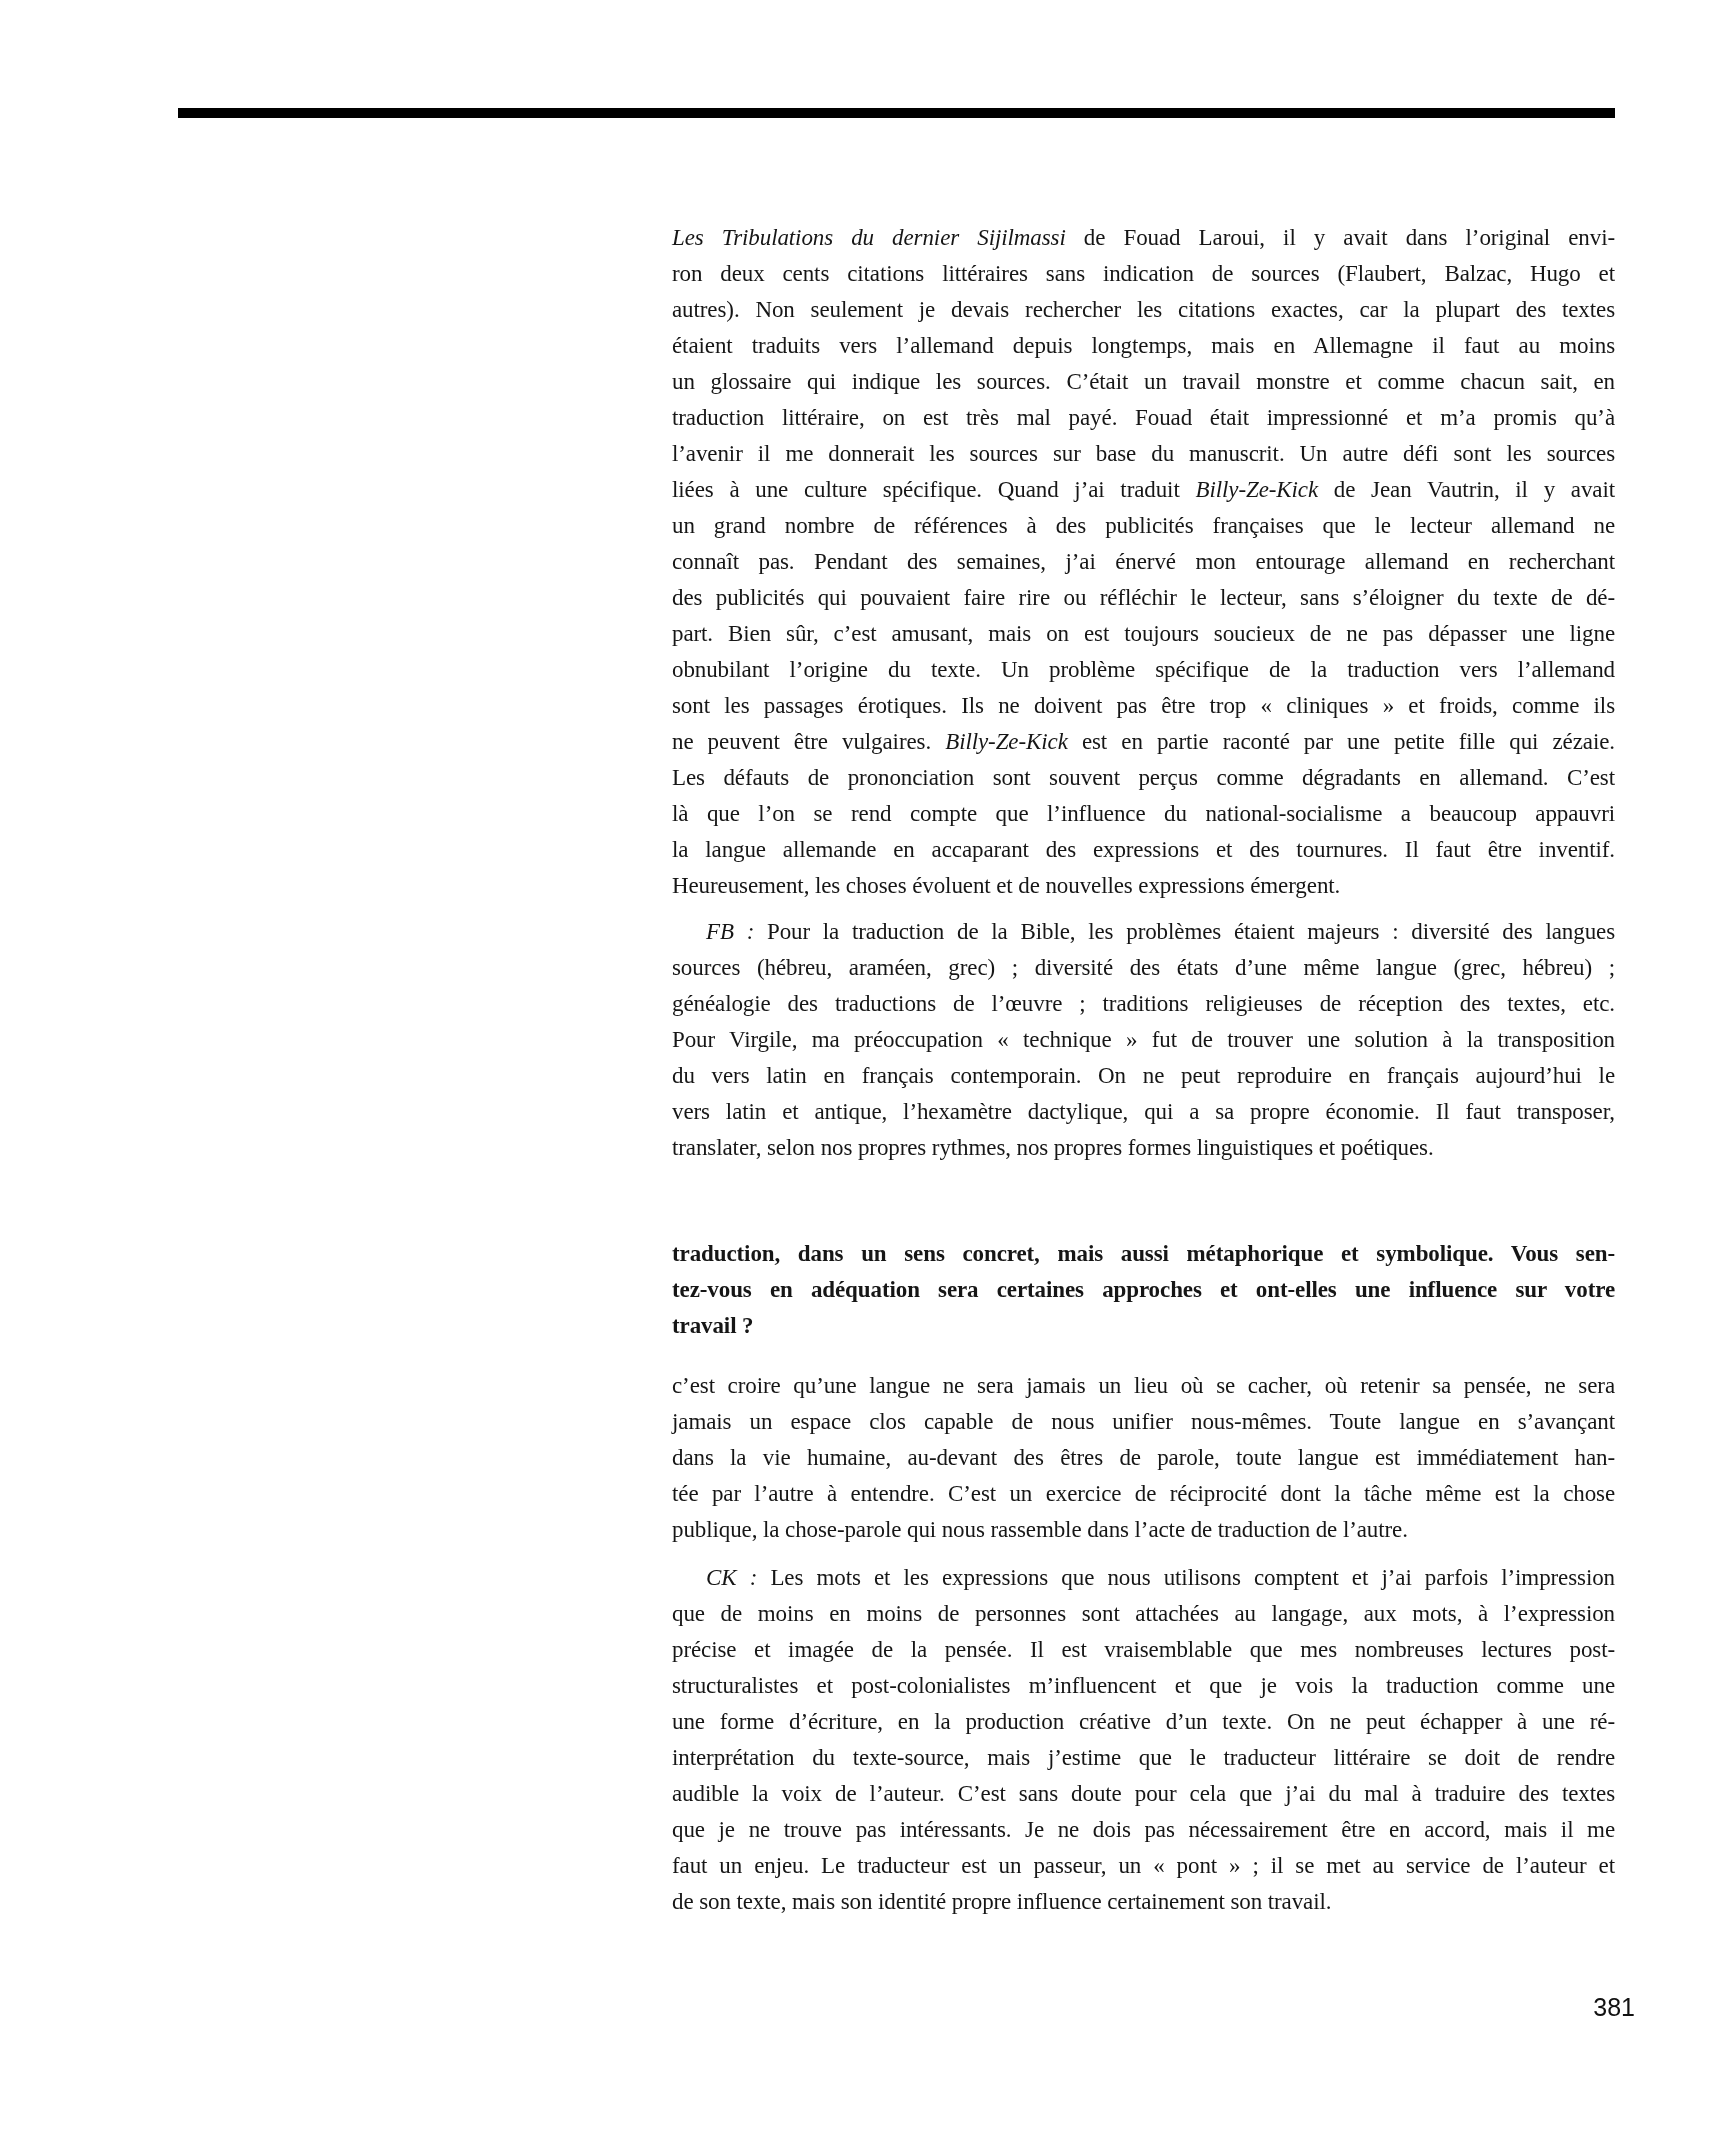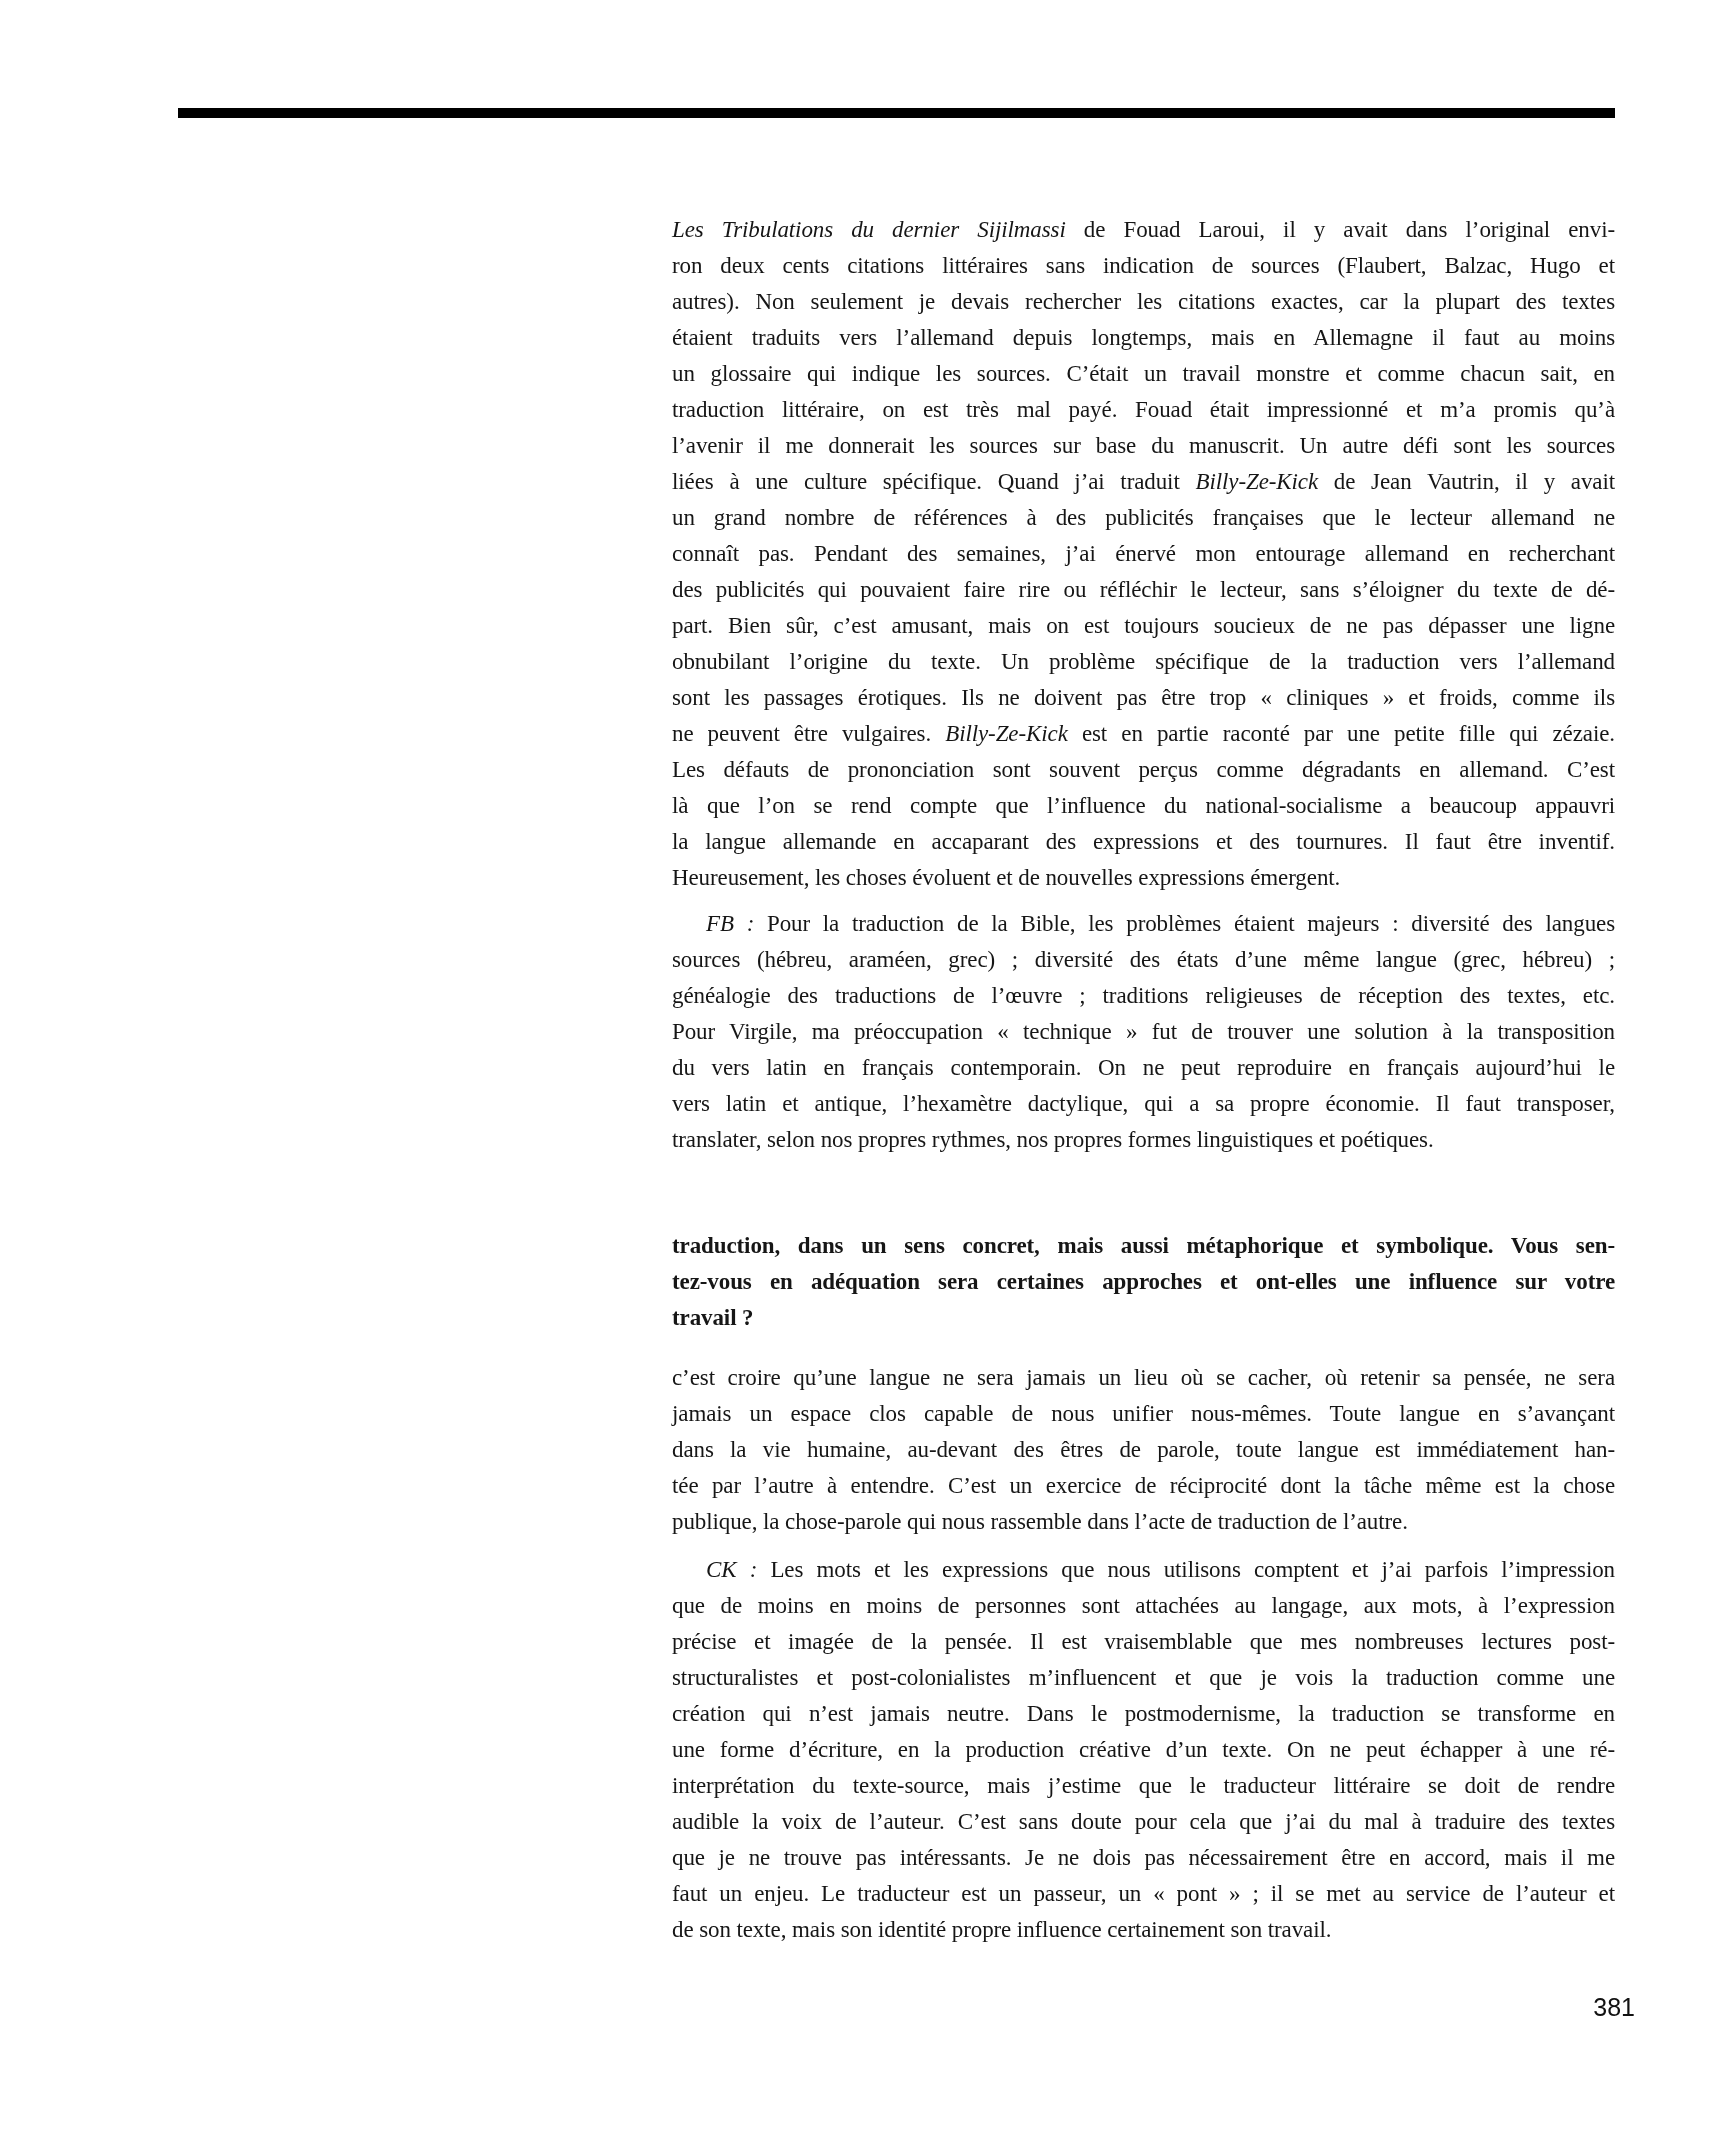--- a/index.html
+++ b/index.html
@@ -20,21 +20,21 @@
     position: absolute;
     left: 178px;
     top: 108px;
     width: 1437px;
     height: 10px;
     background: #000000;
   }
   .text-column {
     position: absolute;
     left: 672px;
-    top: 212px;
+    top: 220px;
     width: 943px;
     font-size: 23px;
     line-height: 36px;
     letter-spacing: -0.1px;
   }
   .para { margin: 0; }
   .para .line {
     text-align: justify;
     text-align-last: justify;
     text-justify: inter-word;
@@ -106,21 +106,20 @@
         <div class="line">jamais un espace clos capable de nous unifier nous-mêmes. Toute langue en s’avançant</div>
         <div class="line">dans la vie humaine, au-devant des êtres de parole, toute langue est immédiatement han-</div>
         <div class="line">tée par l’autre à entendre. C’est un exercice de réciprocité dont la tâche même est la chose</div>
         <div class="line last">publique, la chose-parole qui nous rassemble dans l’acte de traduction de l’autre.</div>
       </div>
       <div class="para p-ck body indent">
         <div class="line first"><i>CK :</i> Les mots et les expressions que nous utilisons comptent et j’ai parfois l’impression</div>
         <div class="line">que de moins en moins de personnes sont attachées au langage, aux mots, à l’expression</div>
         <div class="line">précise et imagée de la pensée. Il est vraisemblable que mes nombreuses lectures post-</div>
         <div class="line">structuralistes et post-colonialistes m’influencent et que je vois la traduction comme une</div>
-        <div class="line">création qui n’est jamais neutre. Dans le postmodernisme, la traduction se transforme en</div>
         <div class="line">une forme d’écriture, en la production créative d’un texte. On ne peut échapper à une ré-</div>
         <div class="line">interprétation du texte-source, mais j’estime que le traducteur littéraire se doit de rendre</div>
         <div class="line">audible la voix de l’auteur. C’est sans doute pour cela que j’ai du mal à traduire des textes</div>
         <div class="line">que je ne trouve pas intéressants. Je ne dois pas nécessairement être en accord, mais il me</div>
         <div class="line">faut un enjeu. Le traducteur est un passeur, un « pont » ; il se met au service de l’auteur et</div>
         <div class="line last">de son texte, mais son identité propre influence certainement son travail.</div>
       </div>
     </div>
   <div class="page-number">381</div>
 </div>

